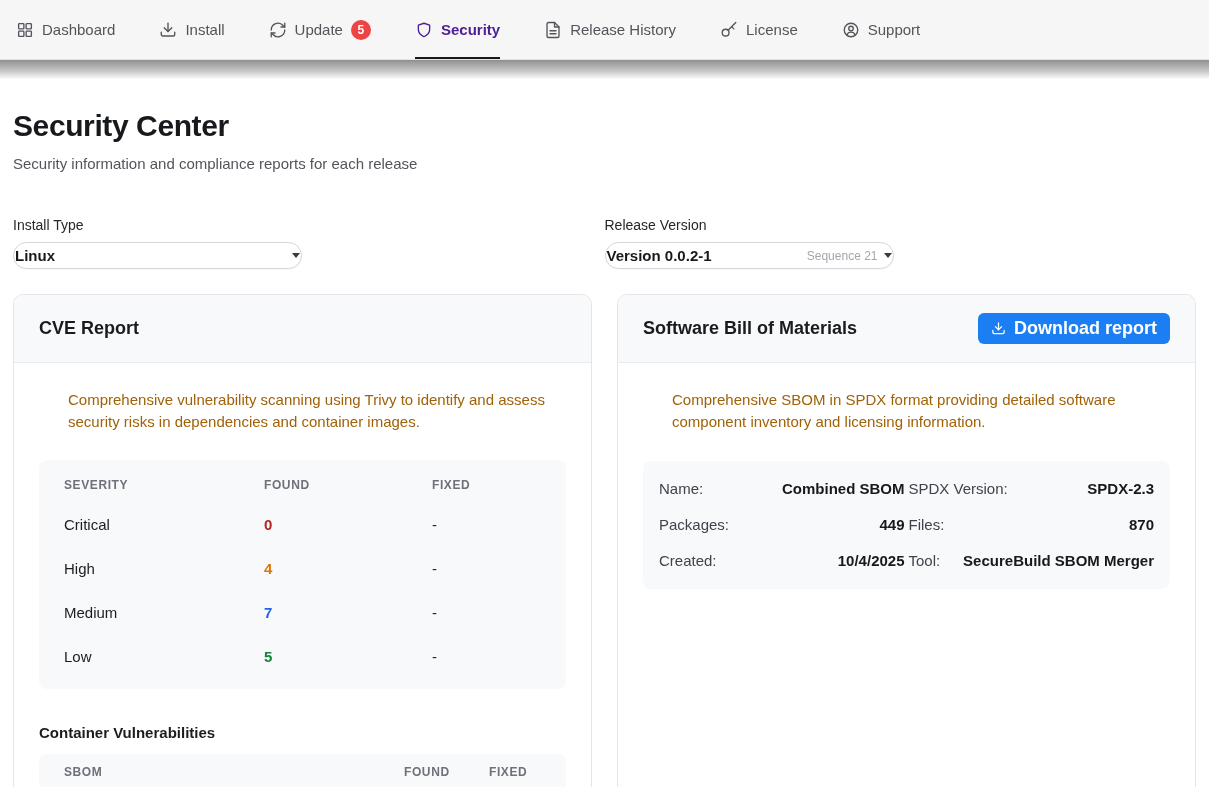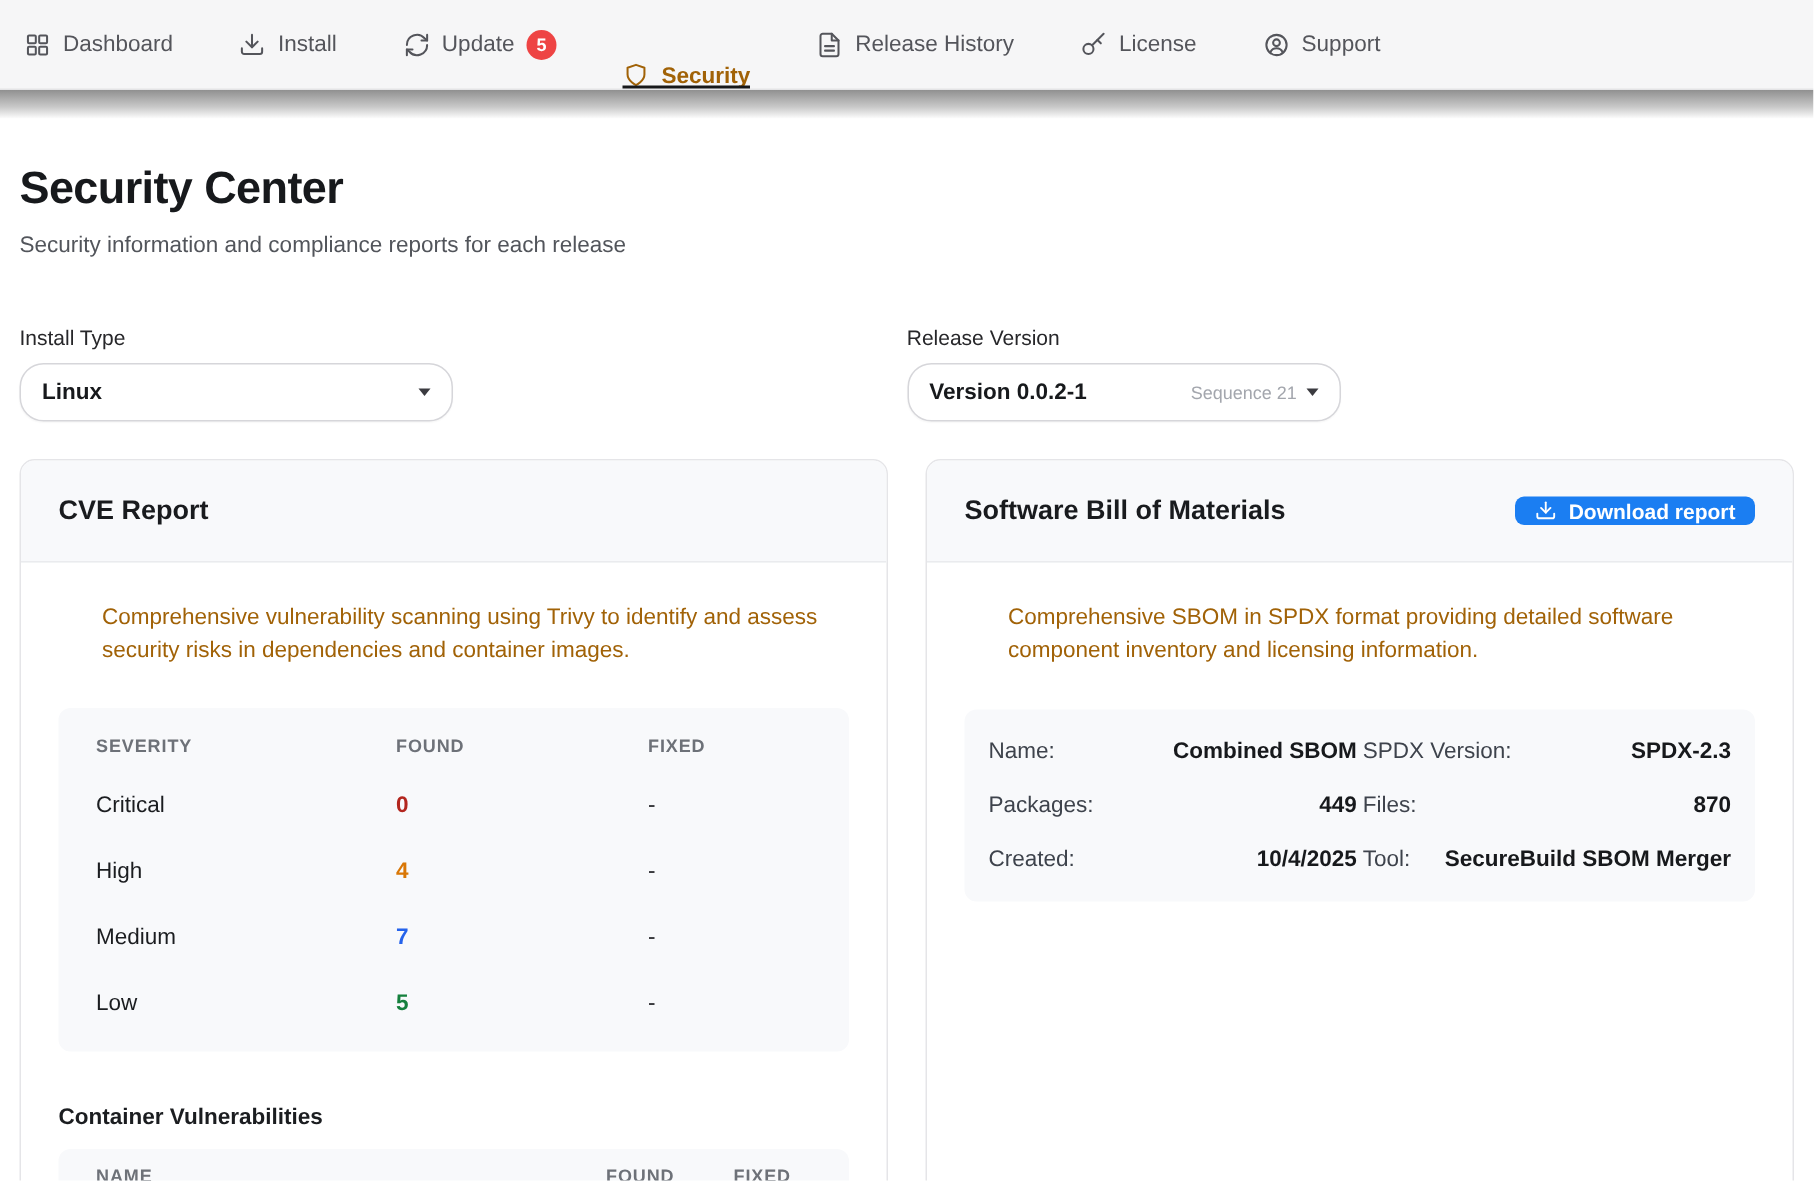--- a/index.html
+++ b/index.html
@@ -6,40 +6,40 @@
   html,body { width:1209px; height:787px; overflow:hidden; background:#ffffff;
               font-family:"Liberation Sans", sans-serif; color:#18181b; }
 
   
   .navbar { display:flex; align-items:center; height:60px; background:#f6f6f7;
             border-bottom:1px solid #e4e4e6; padding:0 16px; gap:44px; }
   .nav-item { display:flex; align-items:center; gap:8px; height:100%;
               color:#54555b; font-size:15px; cursor:pointer; position:relative; white-space:nowrap; }
   .nav-item svg { width:18px; height:18px; stroke:currentColor; fill:none;
                   stroke-width:1.8; stroke-linecap:round; stroke-linejoin:round; }
-  .nav-item.active { color:#a16207; font-weight:600;align-items:flex-end; }
+  .nav-item.active { color:#4c1d95; font-weight:600; }
   .nav-item.active::after { content:""; position:absolute; left:0; right:0; bottom:0;
                             height:2.5px; background:#17181a; }
   .badge { min-width:20px; height:20px; border-radius:10px; background:#ee4444;
            color:#fff; font-size:12px; font-weight:700; display:inline-flex;
            align-items:center; justify-content:center; padding:0 6px; }
 
   .scroll-shadow { height:19px; background:linear-gradient(to bottom,#909090,#c9c9c9 60%,#fdfdfd); }
 
   
   main { padding:0 13px; }
   h1 { font-size:30px; font-weight:700; color:#17191c; letter-spacing:-0.4px; margin-top:30px; }
   .subtitle { font-size:15px; color:#52555b; margin-top:12px; }
 
   
   .filters { display:grid; grid-template-columns:1fr 1fr; margin-top:45px; }
   .filter-label { display:block; font-size:14px; color:#27272a; margin-bottom:9px; }
-  .select { width:289px; height:39px; background:#fff; border:1px solid #d6d6da;
+  .select { width:289px; height:27px; background:#fff; border:1px solid #d6d6da;
             border-radius:16px; display:flex; align-items:center; justify-content:space-between;
-            padding:0 14px; cursor:pointer; box-shadow:0 1px 1px rgba(0,0,0,0.03); }
+            padding:0 1px; cursor:pointer; box-shadow:0 1px 1px rgba(0,0,0,0.03); }
   .select-value { font-size:15px; font-weight:700; color:#17191c; }
   .select-meta { display:flex; align-items:center; gap:6px; }
   .seq { font-size:12px; color:#a3a6ad; }
   .caret { width:0; height:0; border-left:4.5px solid transparent;
            border-right:4.5px solid transparent; border-top:5.5px solid #3b3b40; }
 
   
   .cards { display:grid; grid-template-columns:1fr 1fr; gap:25px; margin-top:25px; align-items:start; }
   .card { border:1px solid #e5e5e8; border-radius:10px; background:#fff;
           overflow:hidden; min-height:620px; }
@@ -61,22 +61,22 @@
 
   
   .cv-section { margin-top:35px; }
   .cv-title { font-size:15px; font-weight:700; color:#1b1d20; }
   .cv-head { margin-top:13px; background:#f8f9fb; border-radius:8px; height:37px;
              display:grid; grid-template-columns:1fr 85px 52px; align-items:center; padding:0 25px; }
   .cv-head span { font-size:12px; font-weight:600; color:#6d7178; letter-spacing:0.6px; }
 
   
   .btn-primary { display:flex; align-items:center; gap:8px; background:#1b7ef2; color:#fff;
-                 border:none; border-radius:6px; height:19px; padding:0 13px;
-                 font-size:14px; font-weight:600; font-family:inherit; cursor:pointer; }
+                 border:none; border-radius:6px; height:31px; padding:0 13px;
+                 font-size:18px; font-weight:600; font-family:inherit; cursor:pointer; }
   .btn-primary svg { width:15px; height:15px; stroke:#fff; fill:none;
                      stroke-width:2; stroke-linecap:round; stroke-linejoin:round; }
   .info-grid { margin-top:28px; background:#f8f9fb; border-radius:8px; padding:10px 16px; }
   .info-row { display:grid; grid-template-columns:1fr 1fr; gap:4px; height:36px; align-items:center; }
   .info-half { display:flex; justify-content:space-between; align-items:baseline; gap:10px; }
   .info-label { font-size:15px; color:#3e434c; white-space:nowrap; }
   .info-value { font-size:15px; font-weight:700; color:#17191c; text-align:right; white-space:nowrap; }
 </style>
 </head>
 <body>
@@ -201,21 +201,21 @@
           <div class="sev-row">
             <span class="sev-name">Low</span>
             <span class="sev-found" style="color: rgb(21, 128, 61);">5</span>
             <span class="sev-fixed">-</span>
           </div>
         </div>
 
         <div class="cv-section">
           <div class="cv-title">Container Vulnerabilities</div>
           <div class="cv-head">
-            <span>NAME</span>
+            <span>SBOM</span>
             <span>FOUND</span>
             <span>FIXED</span>
           </div>
         </div>
       </div>
     </section>
 
     <section class="card">
       <div class="card-header">
         <span class="card-title">Software Bill of Materials</span>

